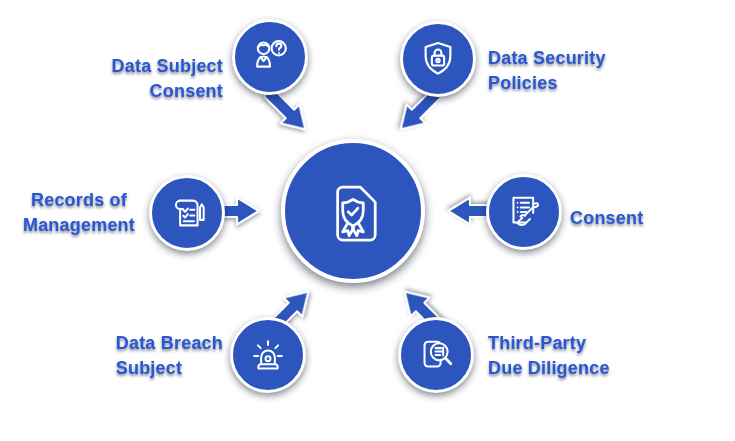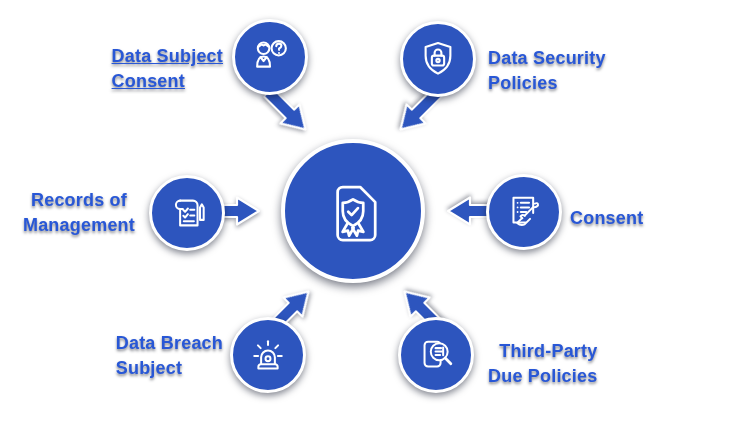--- a/index.html
+++ b/index.html
@@ -13,26 +13,26 @@
     overflow:hidden;font-family:"Liberation Sans",sans-serif;
   }
   
   .label{
     position:absolute;z-index:3;
     font-weight:700;font-size:18px;line-height:25px;letter-spacing:.2px;
     color:var(--label);white-space:nowrap;
     text-shadow:0 2px 3px rgba(5,10,25,.5);
   }
   .label span{display:block;}
-  .l-tl{right:512px;top:44px;text-decoration:underline;}
+  .l-tl{right:512px;top:54px;text-align:right;}
   .l-tr{left:488px;top:46px;text-align:left;}
   .l-ml{right:600px;top:188px;text-align:center;}
   .l-mr{left:570px;top:186px;text-align:left;margin-top:20px;}
   .l-bl{right:512px;top:331px;text-align:left;}
-  .l-br{left:488px;top:331px;text-align:right;margin-top:8px;}
+  .l-br{left:488px;top:331px;text-align:left;}
   
   .node,.hub{
     position:absolute;border-radius:50%;background:var(--blue);
     border:3px solid #fff;display:flex;align-items:center;justify-content:center;
     box-shadow:0 3px 7px rgba(10,15,35,.5);z-index:2;
   }
   .node{width:70px;height:70px;}
   .hub{width:136px;height:136px;border-width:4px;box-shadow:0 4px 10px rgba(10,15,35,.55);}
   .n-tl{left:232px;top:19px;}
   .n-tr{left:400px;top:21px;}
@@ -179,16 +179,16 @@
   </div>
   <div class="label l-mr">
     <span>Consent</span>
   </div>
   <div class="label l-bl">
     <span>Data Breach</span>
     <span>Subject</span>
   </div>
   <div class="label l-br">
     <span>Third-Party</span>
-    <span>Due Policies</span>
+    <span>Due Diligence</span>
   </div>
 
 </div>
 
 </body></html>

